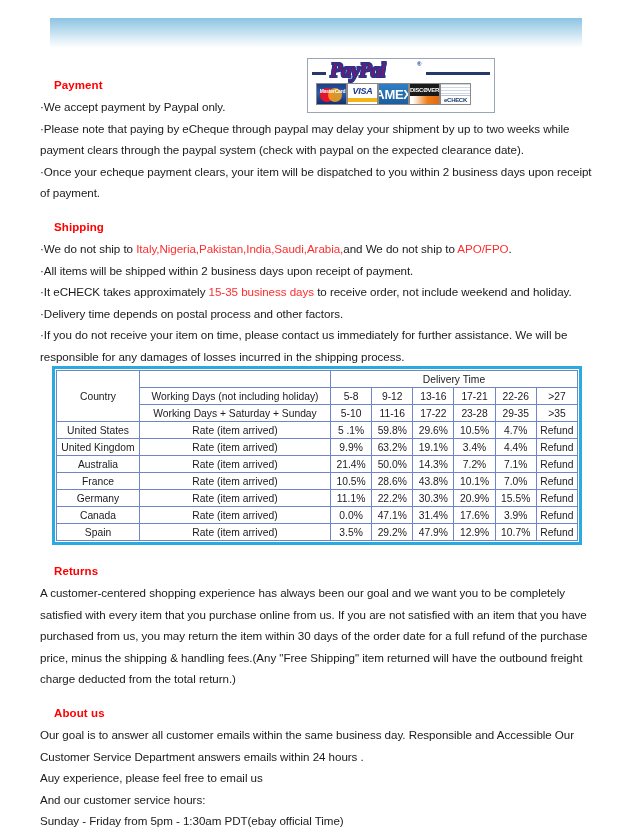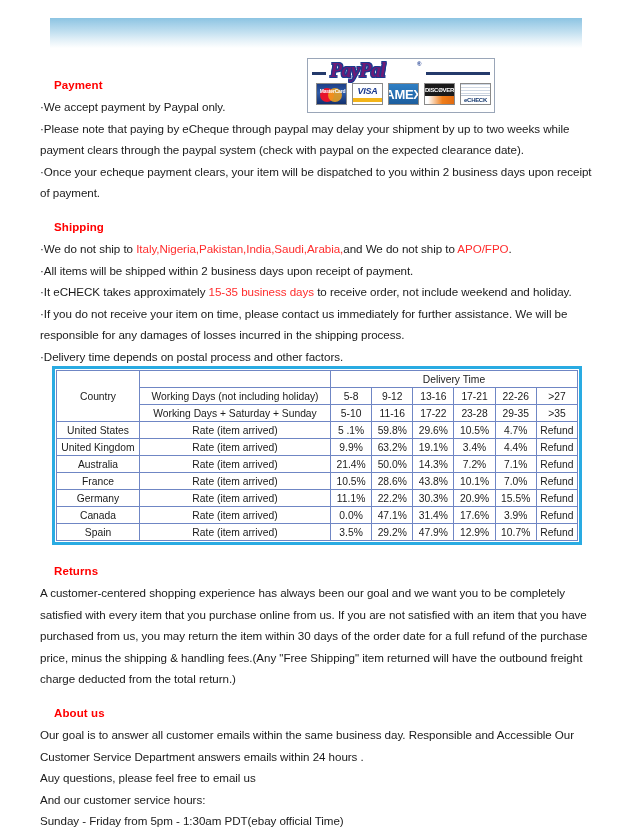--- a/index.html
+++ b/index.html
@@ -104,21 +104,20 @@
     color: #1a3a8f;
     font-family: "Liberation Sans", sans-serif;
     font-style: normal;
     font-weight: bold;
   }
   #card-row {
     position: absolute;
     left: 8px;
     top: 24px;
     display: flex;
-    gap: 5px;
   }
   .card {
     width: 31px;
     height: 22px;
     border: 1px solid #8a8a8a;
     box-sizing: border-box;
     background: #ffffff;
     font-size: 6.5px;
     font-weight: bold;
     display: flex;
@@ -275,22 +274,22 @@
 
 <div class="section" id="sec-shipping">
   <div class="section-heading">Shipping</div>
 
   <p class="para"><span>·We do not ship to </span><span class="red">Italy,Nigeria,Pakistan,India,Saudi,Arabia,</span><span>and We do not ship to </span><span class="red">APO/FPO</span><span>.</span></p>
 
   <p class="para">·All items will be shipped within 2 business days upon receipt of payment.</p>
 
   <p class="para"><span>·It eCHECK takes approximately </span><span class="red">15-35 business days</span><span> to receive order, not include weekend and holiday.</span></p>
 
+  <p class="para">·Delivery time depends on postal process and other factors.</p>
   <p class="para">·If you do not receive your item on time, please contact us immediately for further assistance. We will be responsible for any damages of losses incurred in the shipping process.</p>
-  <p class="para">·Delivery time depends on postal process and other factors.</p>
 </div>
 
 <div id="delivery-table-wrap">
   <table class="delivery">
     <tbody id="delivery-tbody">
       <tr class="row-h">
         <td class="c-country" rowspan="3">Country</td>
         <td class="c-label"></td>
         <td colspan="6">Delivery Time</td>
       </tr>
@@ -388,16 +387,16 @@
 </div>
 
 <div class="section" id="sec-returns">
   <div class="section-heading">Returns</div>
   <p class="para">A customer-centered shopping experience has always been our goal and we want you to be completely satisfied with every item that you purchase online from us. If you are not satisfied with an item that you have purchased from us, you may return the item within 30 days of the order date for a full refund of the purchase price, minus the shipping &amp; handling fees.(Any "Free Shipping" item returned will have the outbound freight charge deducted from the total return.)</p>
 </div>
 
 <div class="section" id="sec-about">
   <div class="section-heading">About us</div>
   <p class="para">Our goal is to answer all customer emails within the same business day. Responsible and Accessible Our Customer Service Department answers emails within 24 hours .</p>
-  <p class="para">Auy questions, please feel free to email us</p>
+  <p class="para">Auy experience, please feel free to email us</p>
   <p class="para">And our customer service hours:</p>
   <p class="para">Sunday - Friday from 5pm - 1:30am PDT(ebay official Time)</p>
 </div>
 
 </body></html>

